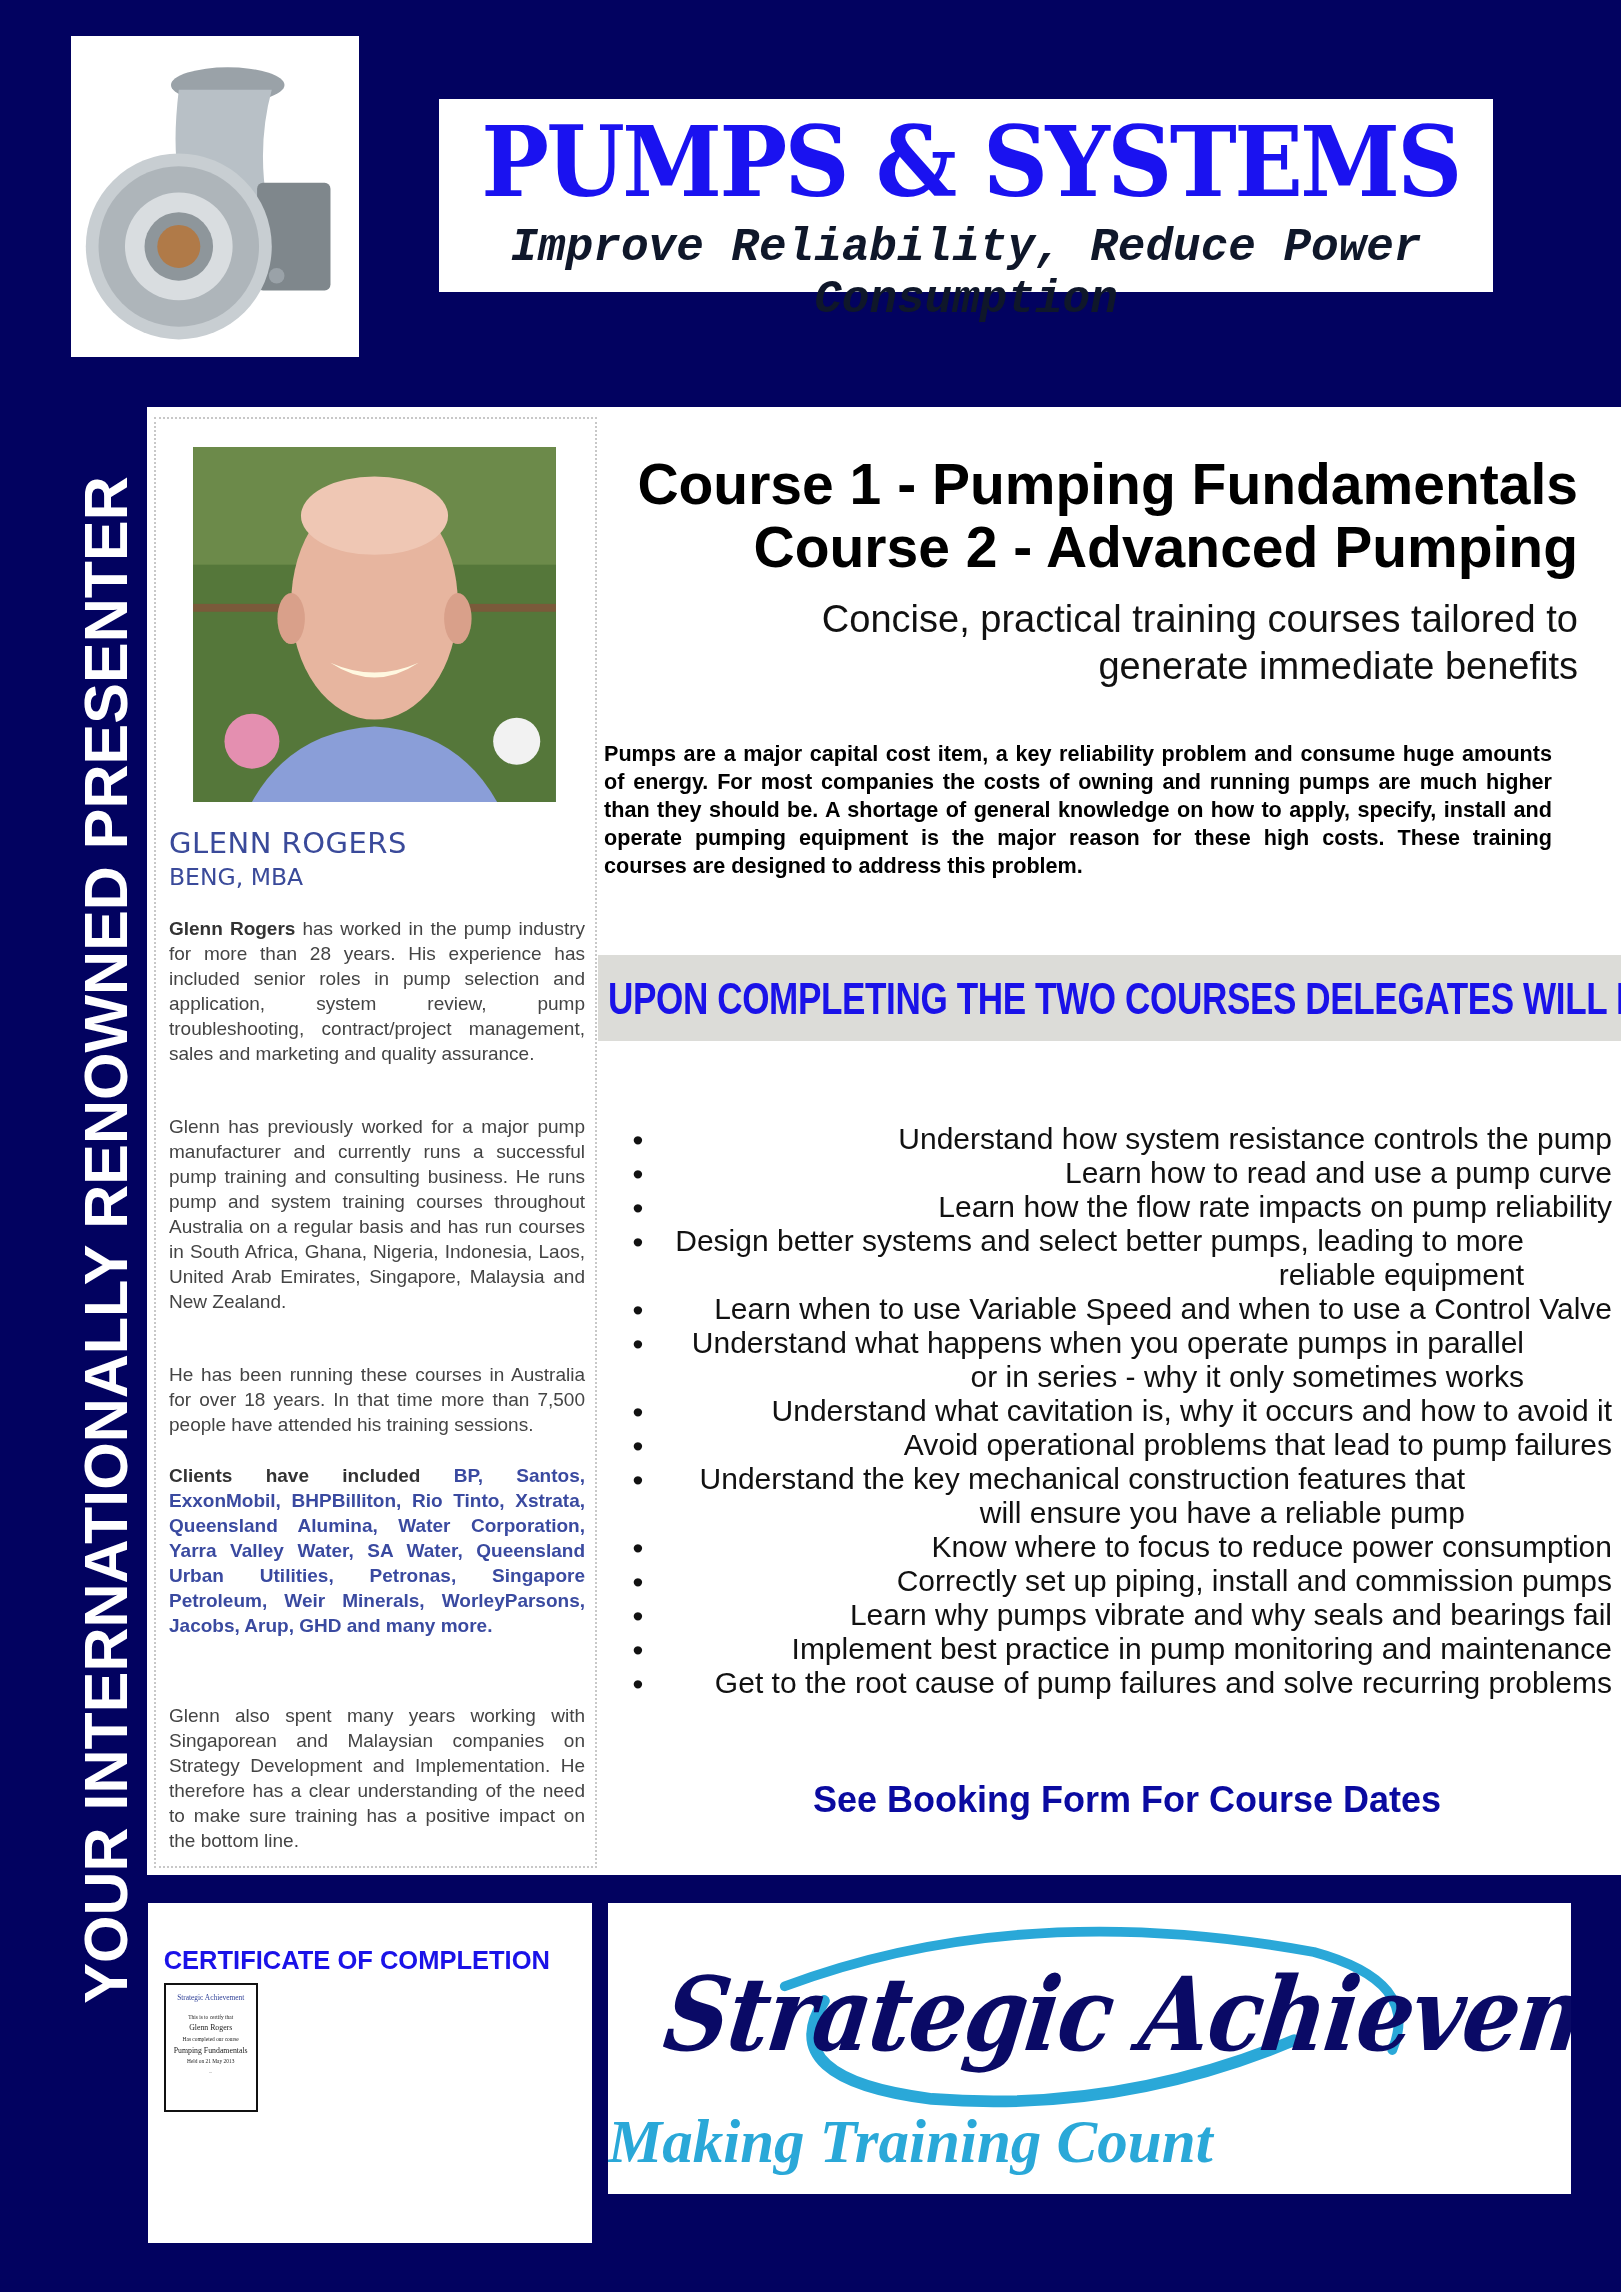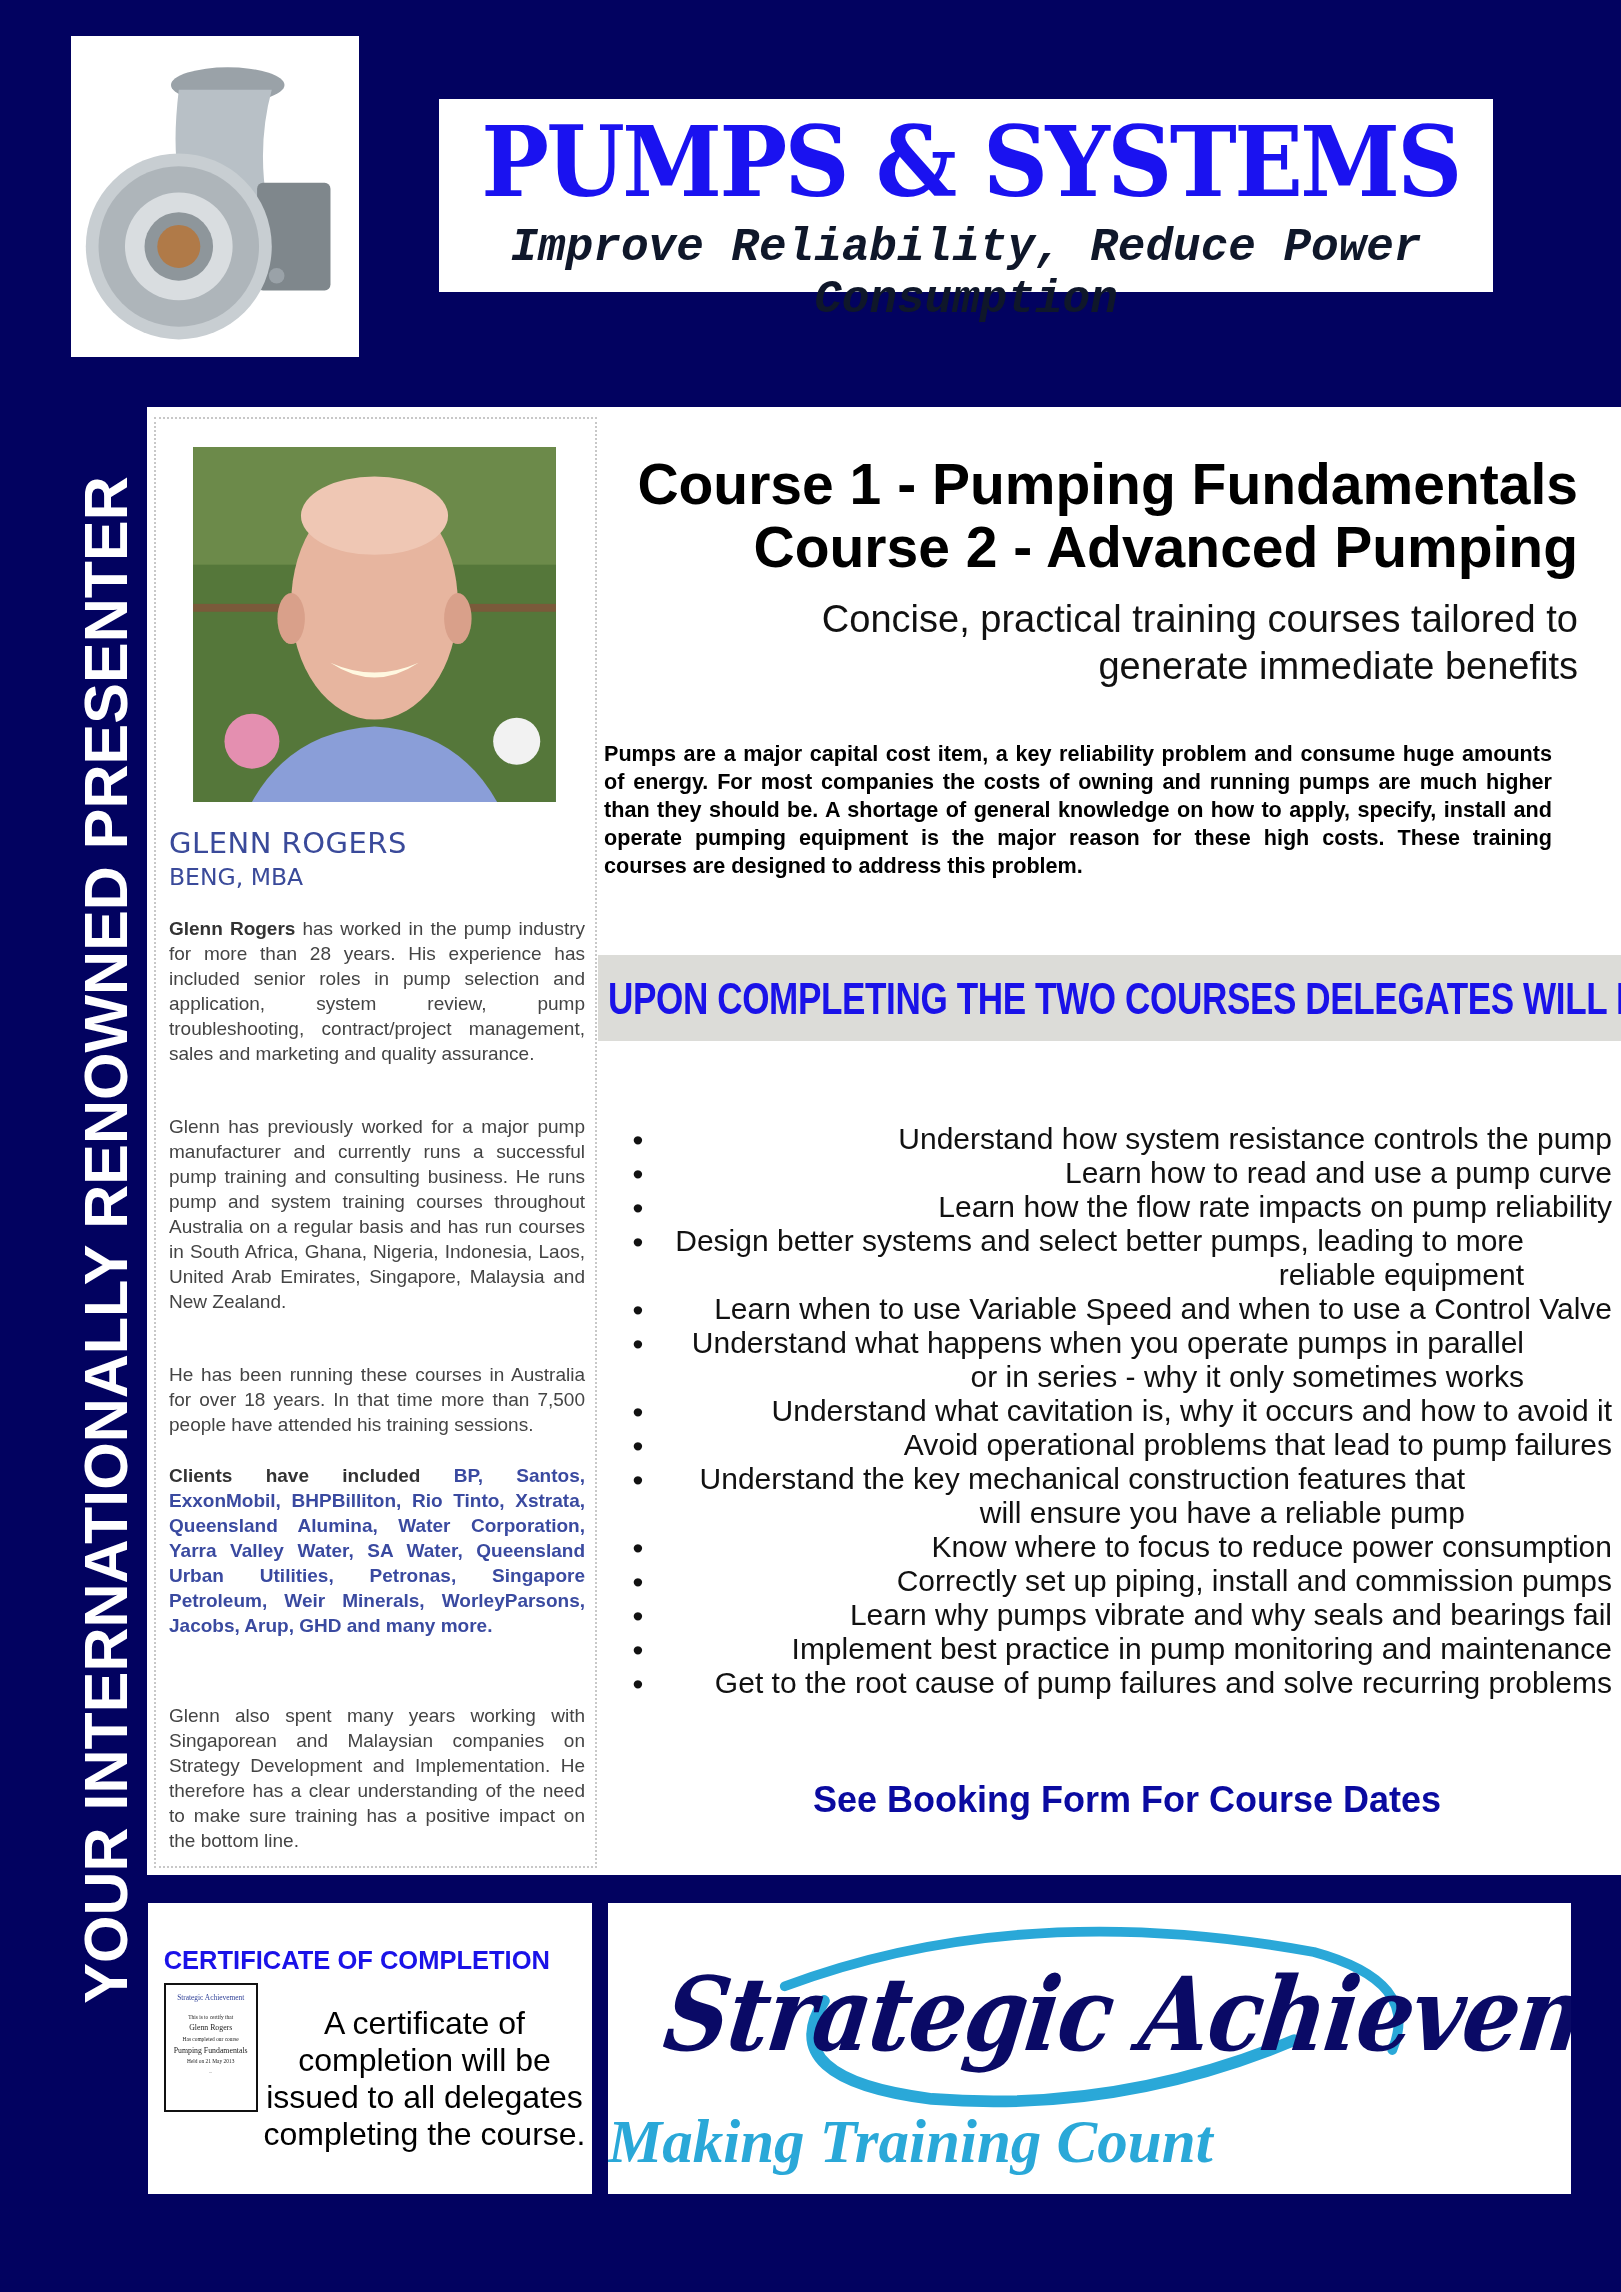--- a/index.html
+++ b/index.html
@@ -47,21 +47,21 @@
   #objectives-banner span { position:absolute; left:9.8px; top:17.6px; color:#1a12e8; font-weight:bold; font-size:45px; white-space:nowrap; transform:scaleX(0.78); transform-origin:left; letter-spacing:-0.5px; }
 
   
   #objectives-list { left:632px; top:1122px; width:980px; margin:0; padding:0; list-style:none; }
   #objectives-list li { position:relative; padding-left:29px; font-size:30px; line-height:34px; color:#111;text-align:right; }
   #objectives-list li::before { content:"\25CF"; position:absolute; left:0; top:0; font-size:19.6px; }
 
   #booking-note { left:686px; top:1779px; width:882px; text-align:center; color:#0a0aa0; font-weight:bold; font-size:36px; }
 
   
-  #cert-box { left:148px; top:1903px; width:444px; height:291px; background:#fff; }
+  #cert-box { left:148px; top:1903px; width:444px; height:340px; background:#fff; }
   #cert-title { position:absolute; left:15.7px; top:43px; color:#1a12e8; font-weight:bold; font-size:25.5px; white-space:nowrap; }
   #cert-thumb { position:absolute; left:15.7px; top:80px; width:94px; height:129px; border:2.9px solid #111; box-sizing:border-box; text-align:center; font-family:"Liberation Serif", serif; color:#222; padding-top:7.8px; }
   #cert-thumb div { line-height:1.25; }
   .ct-brand { font-size:7.4px; color:#334499; margin-bottom:11.8px; }
   .ct-s { font-size:5.4px; }
   .ct-l { font-size:7.8px; margin:2.9px 0; }
   .ct-xs { font-size:3.4px; margin-top:4.9px; }
   #cert-text { position:absolute; left:110px; top:102px; width:333px; text-align:center; font-size:32px; line-height:37px; color:#000; }
 
   
@@ -160,21 +160,20 @@
   <div id="cert-title">CERTIFICATE OF COMPLETION</div>
   <div id="cert-thumb">
     <div class="ct-brand">Strategic Achievement</div>
     <div class="ct-s">This is to certify that</div>
     <div class="ct-l">Glenn Rogers</div>
     <div class="ct-s">Has completed our course</div>
     <div class="ct-l">Pumping Fundamentals</div>
     <div class="ct-s">Held on 21 May 2013</div>
     <div class="ct-xs">…</div>
   </div>
-  <div id="cert-text">A certificate of completion will be issued to all delegates completing the course.</div>
 </div>
 
 <div id="logo-box" class="abs">
   <svg viewBox="0 0 982 297">
     <path d="M180 85 Q420 -5 720 50 Q830 80 800 150" fill="none" stroke="#2aa8d8" stroke-width="10" stroke-linecap="round"></path>
     <path d="M220 100 Q170 180 330 200 Q520 215 700 140" fill="none" stroke="#2aa8d8" stroke-width="12" stroke-linecap="round"></path>
   </svg>
   <div id="logo-name">Strategic Achievement</div>
   <div id="logo-tagline">Making Training Count</div>
 </div>

